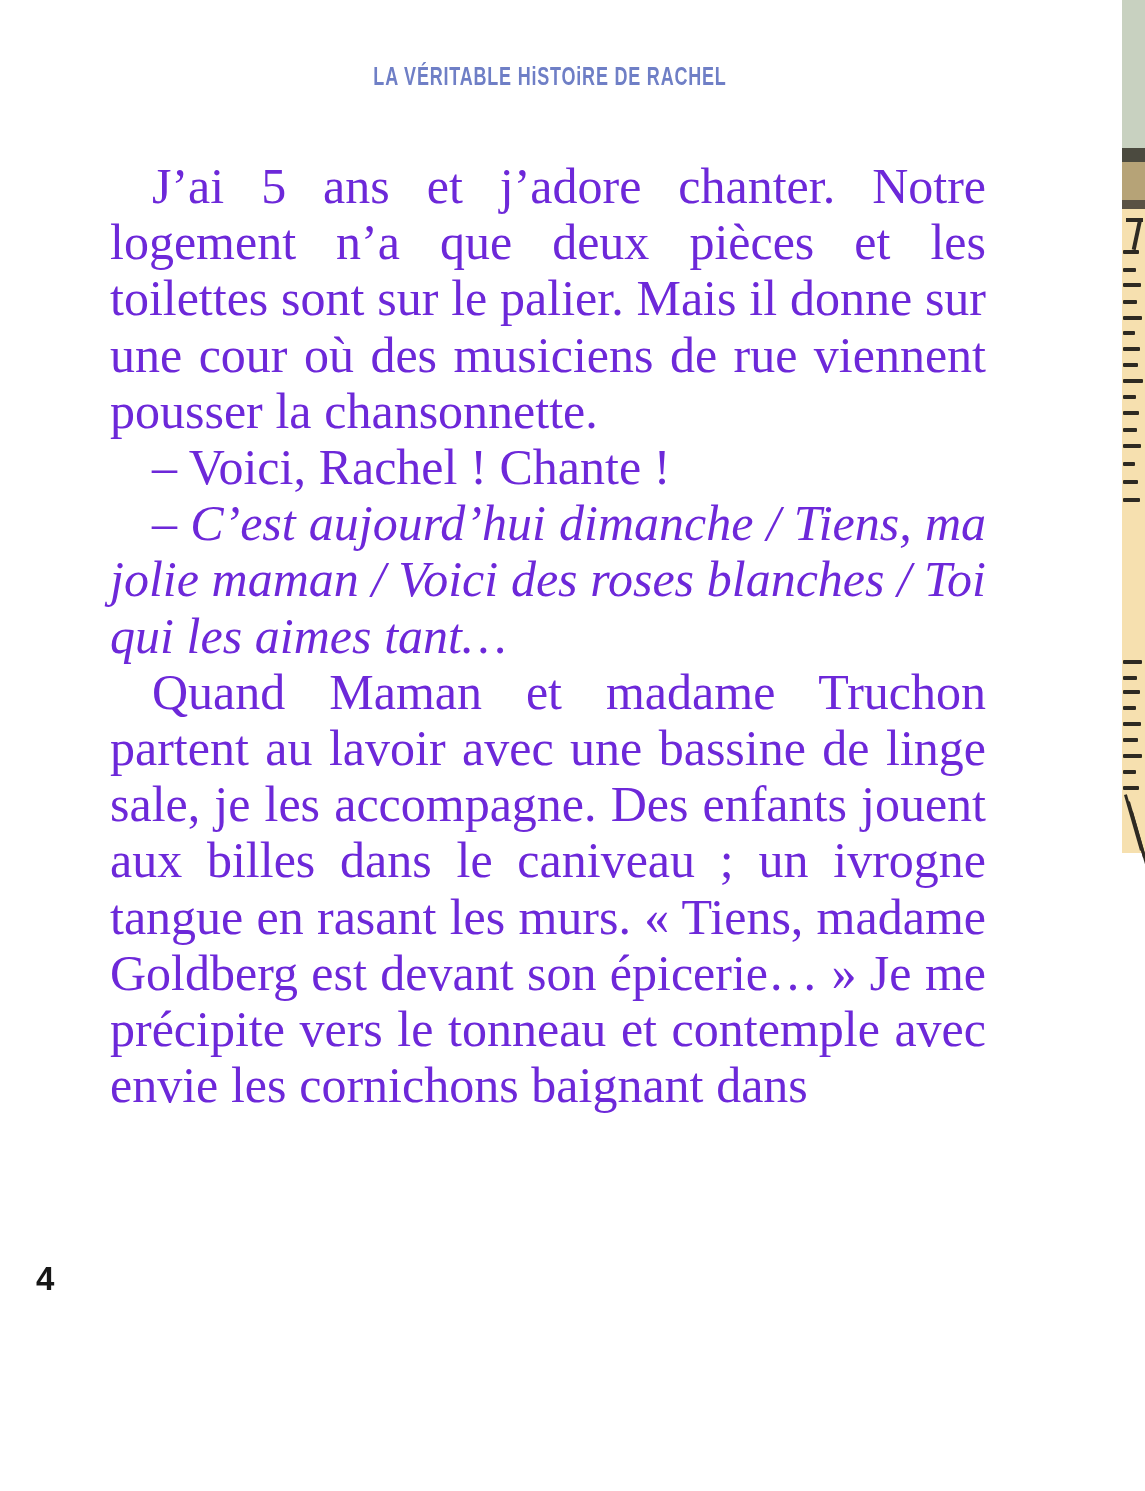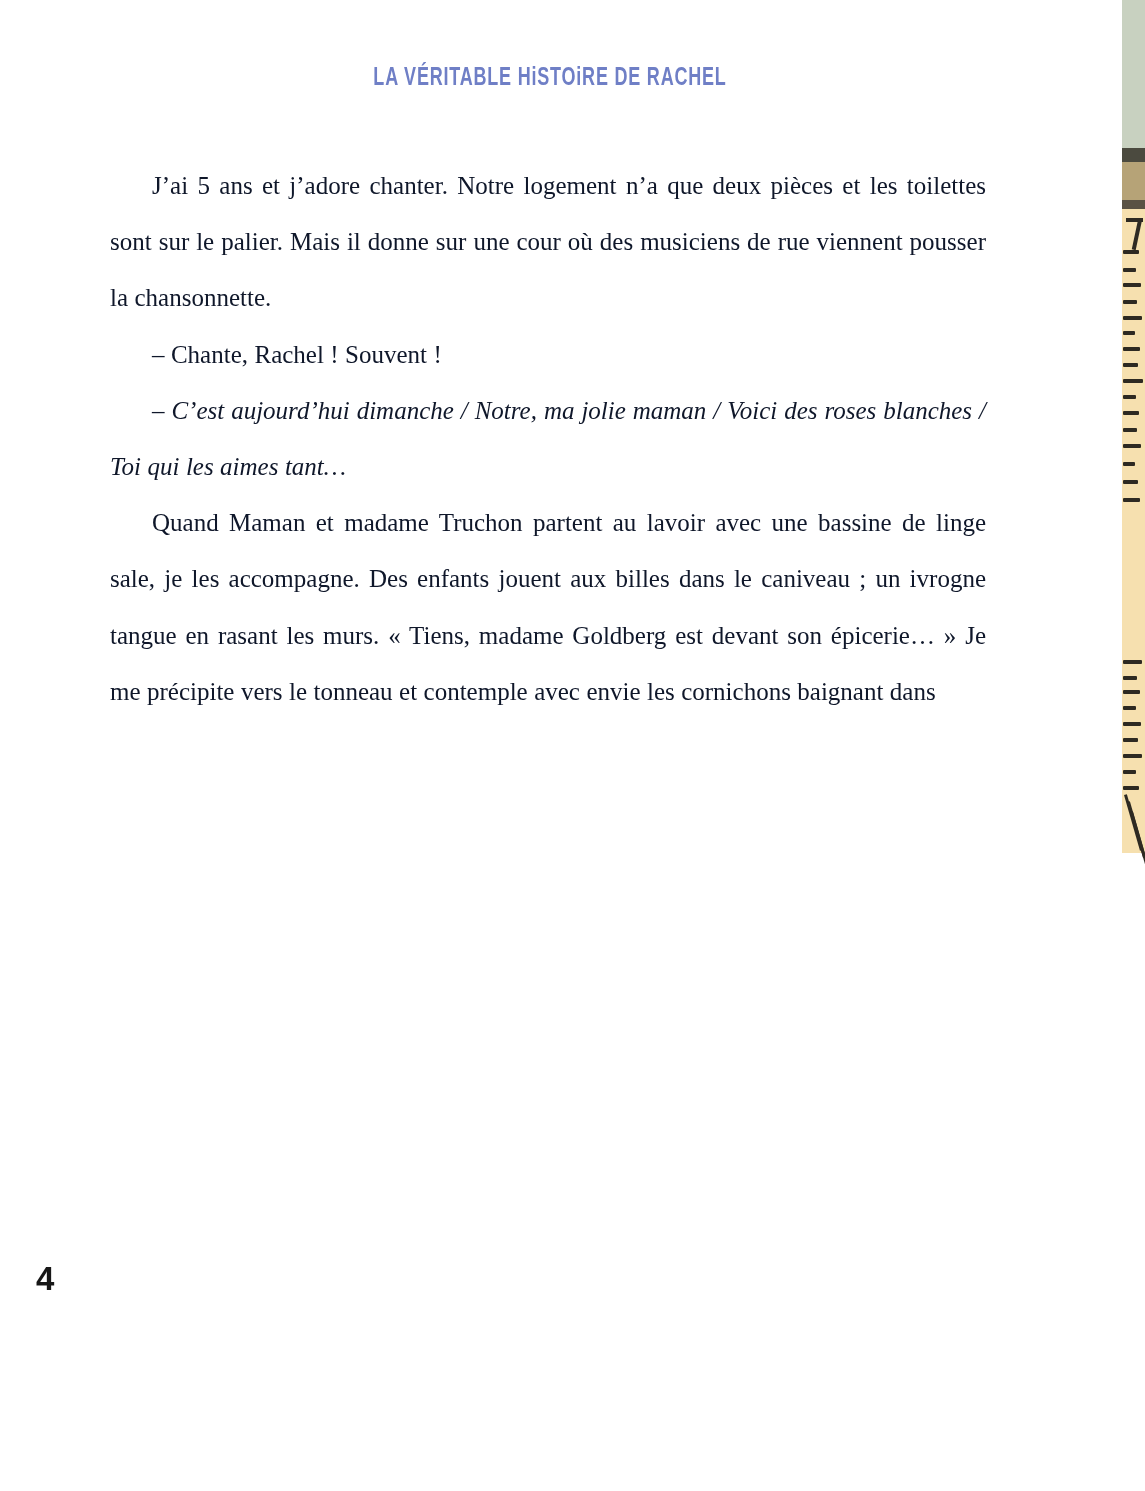--- a/index.html
+++ b/index.html
@@ -40,23 +40,23 @@
     left: 110px;
     top: 158px;
     width: 876px;
   }
 
   .para {
     margin: 0;
     text-align: justify;
     text-align-last: left;
     text-indent: 42px;
-    font-size: 25px;
+    font-size: 50px;
     line-height: 56.2px;
-    color: #0f172a;
+    color: #6d28d9;
     hyphens: none;
     -webkit-hyphens: none;
     word-spacing: 0.2px;
   }
 
   .para.lyric {
     font-style: italic;
   }
 
   .para.dialogue,
@@ -112,22 +112,22 @@
 </style>
 </head>
 <body>
 
 <div class="page">
 
   <div class="running-head">LA VÉRITABLE HiSTOiRE DE RACHEL</div>
 
   <div class="text-column">
     <p class="para">J’ai 5 ans et j’adore chanter. Notre logement n’a que deux pièces et les toilettes sont sur le palier. Mais il donne sur une cour où des musiciens de rue viennent pousser la chansonnette.</p>
-    <p class="para dialogue">– Chante, Rachel ! Souvent !</p>
-    <p class="para lyric">– C’est aujourd’hui dimanche / Notre, ma jolie maman / Voici des roses blanches / Toi qui les aimes tant…</p>
+    <p class="para dialogue">– Voici, Rachel ! Chante !</p>
+    <p class="para lyric">– C’est aujourd’hui dimanche / Tiens, ma jolie maman / Voici des roses blanches / Toi qui les aimes tant…</p>
     <p class="para">Quand Maman et madame Truchon partent au lavoir avec une bassine de linge sale, je les accompagne. Des enfants jouent aux billes dans le caniveau ; un ivrogne tangue en rasant les murs. « Tiens, madame Goldberg est devant son épicerie… » Je me précipite vers le tonneau et contemple avec envie les cornichons baignant dans</p>
   </div>
 
   <div class="folio">4</div>
 
   <div class="edge-illustration">
     <div class="edge-band band-size band-sage"></div>
     <div class="edge-band band-dark"></div>
     <div class="edge-band band-tan"></div>
     <div class="edge-band band-dark2"></div>

